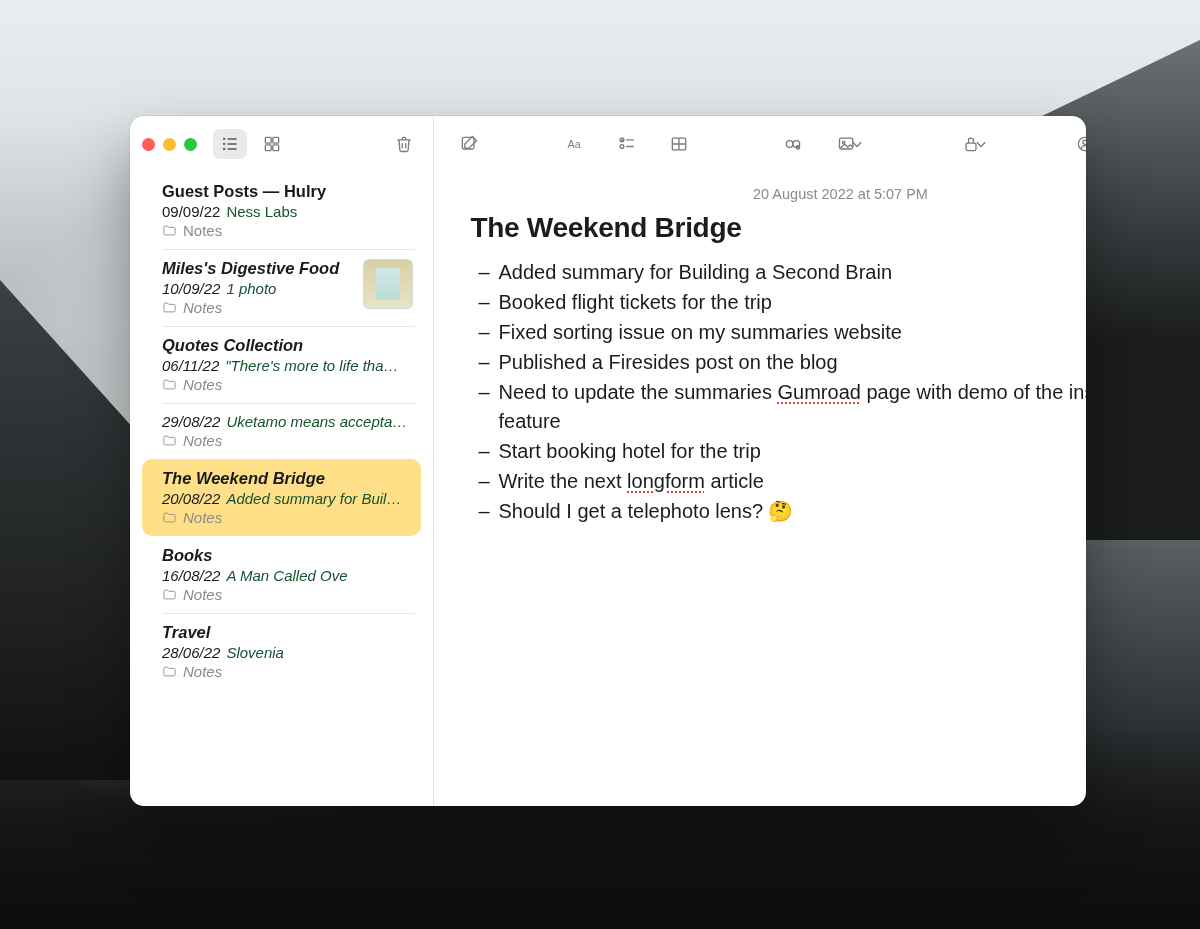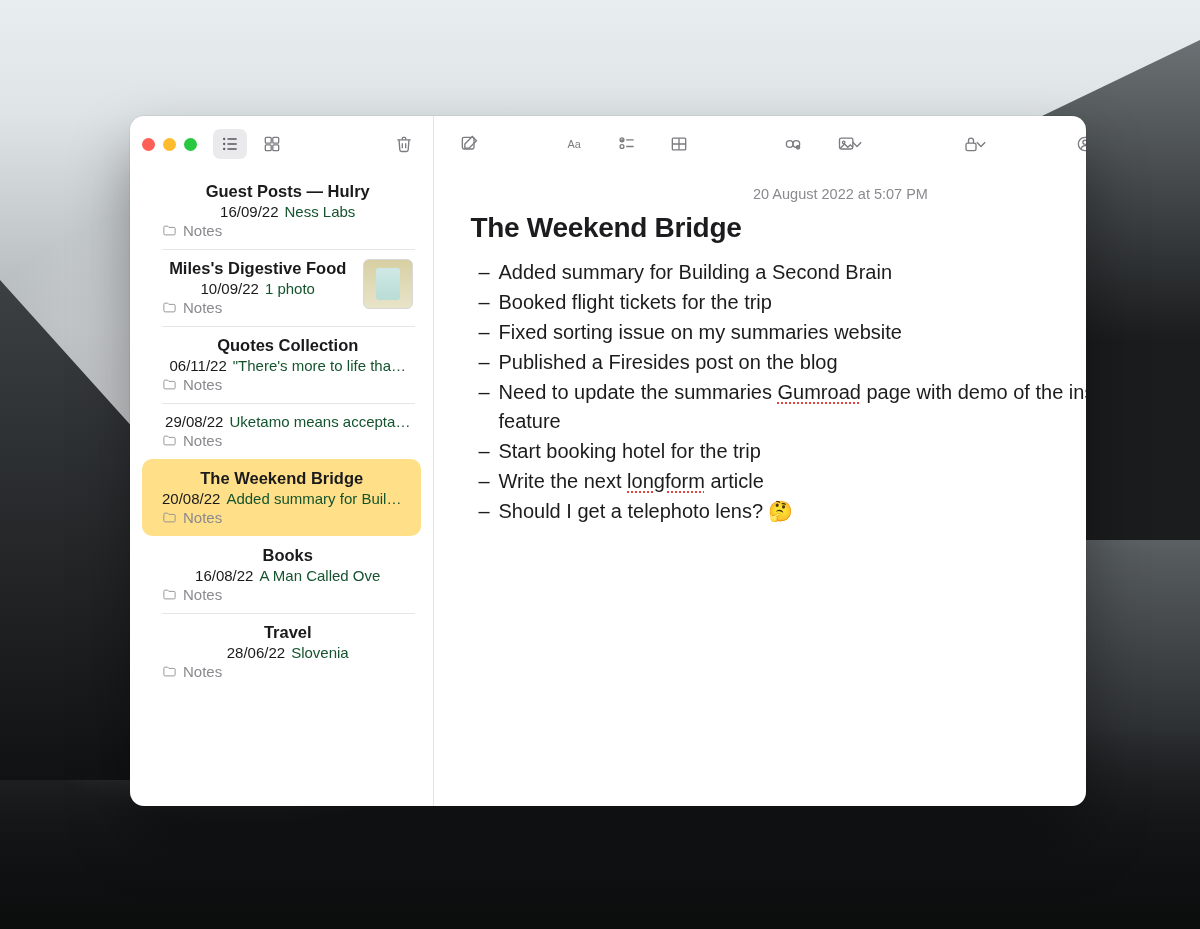--- a/index.html
+++ b/index.html
@@ -33,27 +33,27 @@
   .tbtn { width:34px; height:30px; border-radius:7px; display:flex; align-items:center; justify-content:center; color:#7b7b80; }
   .tbtn.active { background:#eaeaec; color:#56565b;}
   .tbtn svg { width:20px; height:20px; stroke:currentColor; fill:none; stroke-width:1.6; }
   .spacer { flex:1; }
   .main .tb { gap:29px; padding:0 18px; }
   .main .tb .group { display:flex; gap:18px; }
   .chev { width:10px; height:10px; margin-left:-10px; }
 
   
   .list { flex:1; overflow:hidden; padding: 0 0 0 0; }
-  .item { padding: 10px 20px 10px 32px; border-bottom: 0; cursor:default;text-align:center; }
+  .item { padding: 10px 20px 10px 32px; border-bottom: 0; cursor:default; }
   .item .title { font-weight:700; font-size:16.5px; color:#1a1a1c; margin-bottom:2px; white-space:nowrap; overflow:hidden; text-overflow:ellipsis;}
   .item .line2 { font-size:15px; color:#1a1a1c; white-space:nowrap; overflow:hidden; text-overflow:ellipsis;}
   .item .line2 .preview { color:#14532d; margin-left:6px;}
   .item .line3 { font-size:15px; color:#8a8a8f; display:flex; align-items:center; gap:6px; margin-top:2px;}
   .item .line3 svg{ width:15px; height:15px; stroke:#8a8a8f; fill:none; stroke-width:1.4;}
-  .item + .item { position:relative; }
+  .item + .item { position:relative;font-style:italic; }
   .item + .item::before { content:""; position:absolute; left:32px; right:18px; top:0; height:1px; background:#e6e6e8;}
   .item.selected { background:#ffe089; border-radius:10px; margin:0 12px; padding-left:20px;}
   .item.selected::before, .item.selected + .item::before { display:none; }
   .row { display:flex; align-items:flex-start; gap:10px;}
   .row .txt {flex:1; min-width:0;}
   .thumb { width:50px; height:50px; border-radius:6px; background:linear-gradient(180deg,#d7cfa3,#e8e4c9); border:1px solid #d8d8da; flex-shrink:0; position:relative;}
   .thumb::after{content:""; position:absolute; inset:8px 12px 8px 12px; background:linear-gradient(180deg,#cfe8e6,#b9ddd6); border-radius:3px;}
 
   
   .content { flex:1; padding: 14px 36px 20px 36px; overflow:hidden;}
@@ -109,21 +109,21 @@
             </svg>
         </div>
       </div>
 
       <div class="list">
 
         <div class="item">
           <div class="row">
               <div class="txt">
             <div class="title">Guest Posts — Hulry</div>
-            <div class="line2"><span>16/09/22</span><span class="preview">Ness Labs</span></div>
+            <div class="line2"><span>09/09/22</span><span class="preview">Ness Labs</span></div>
             <div class="line3">
                   <svg viewBox="0 0 24 24">
                     <path d="M3 7a2 2 0 0 1 2-2h4l2 2h8a2 2 0 0 1 2 2v8a2 2 0 0 1-2 2H5a2 2 0 0 1-2-2z"></path>
                   </svg>
                   <span>Notes</span>
                 </div>
           </div>
             </div>
         </div>
 

